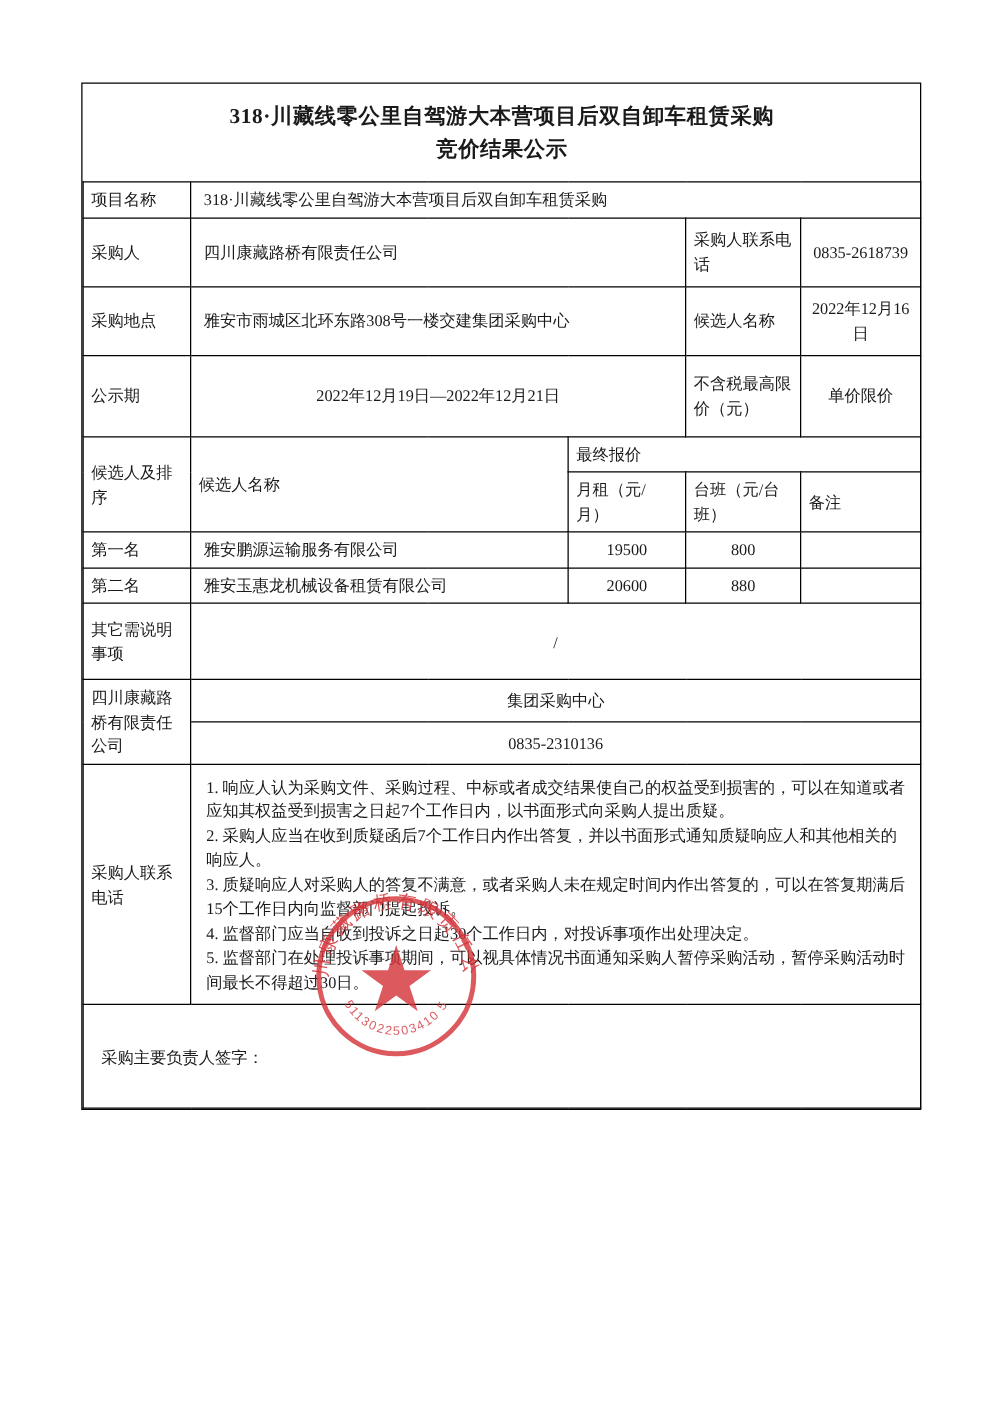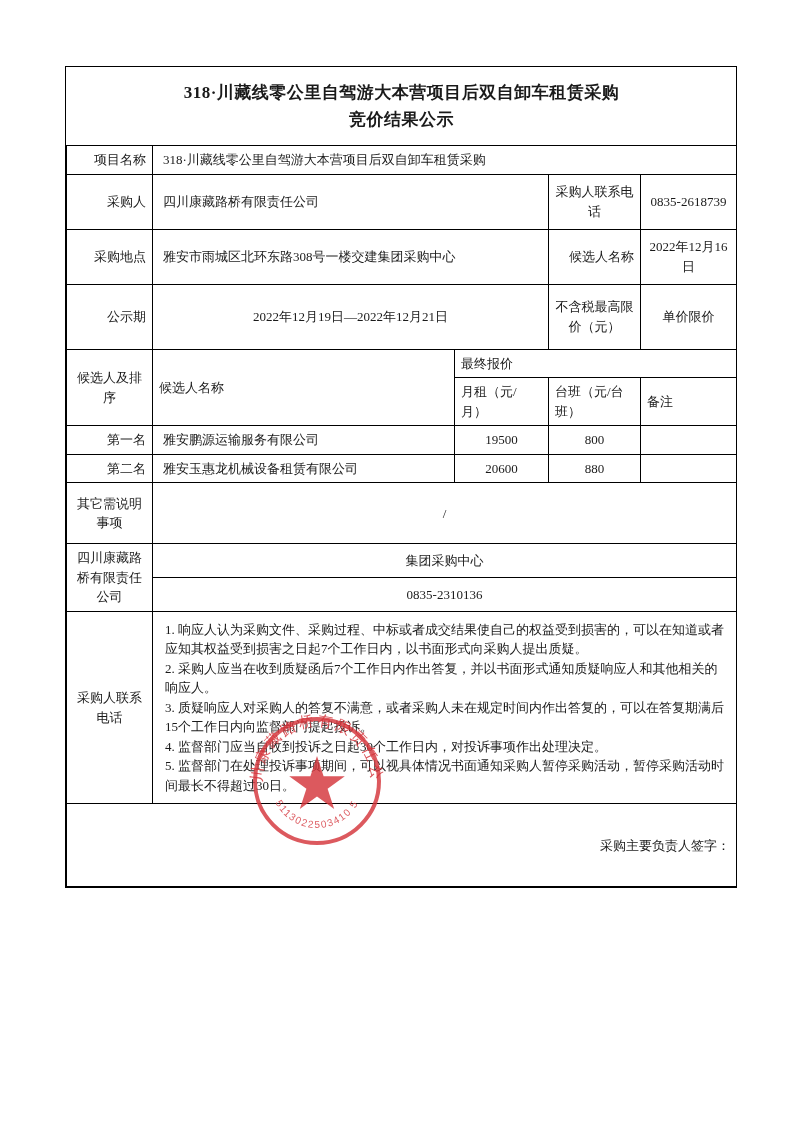--- a/index.html
+++ b/index.html
@@ -46,25 +46,24 @@
     text-align: center;
     padding: 12px 6px 12px 6px !important;
   }
   .title-line {
     font-size: 17px;
     font-weight: bold;
     letter-spacing: 0.5px;
     line-height: 1.6;
   }
   .lbl {
-    text-align: right;
+    text-align: left;
     white-space: nowrap;
   }
   .lbl-2line {
-    text-align: center;
     line-height: 1.45;
   }
   .val {
     text-align: left;
     padding-left: 10px !important;
   }
   .val-c {
     text-align: center;
   }
   .hdr-c {
@@ -80,21 +79,21 @@
   }
   .notes-cell p {
     margin: 0;
     text-indent: 0;
   }
   .sign-row td {
     height: 74px;
     vertical-align: middle;
   }
   .sign-label {
-    text-align: right;
+    text-align: left;
     padding-left: 14px !important;
   }
   .slash {
     text-align: center;
     font-size: 13px;
   }
   
   .seal {
     position: absolute;
     left: 242px;

